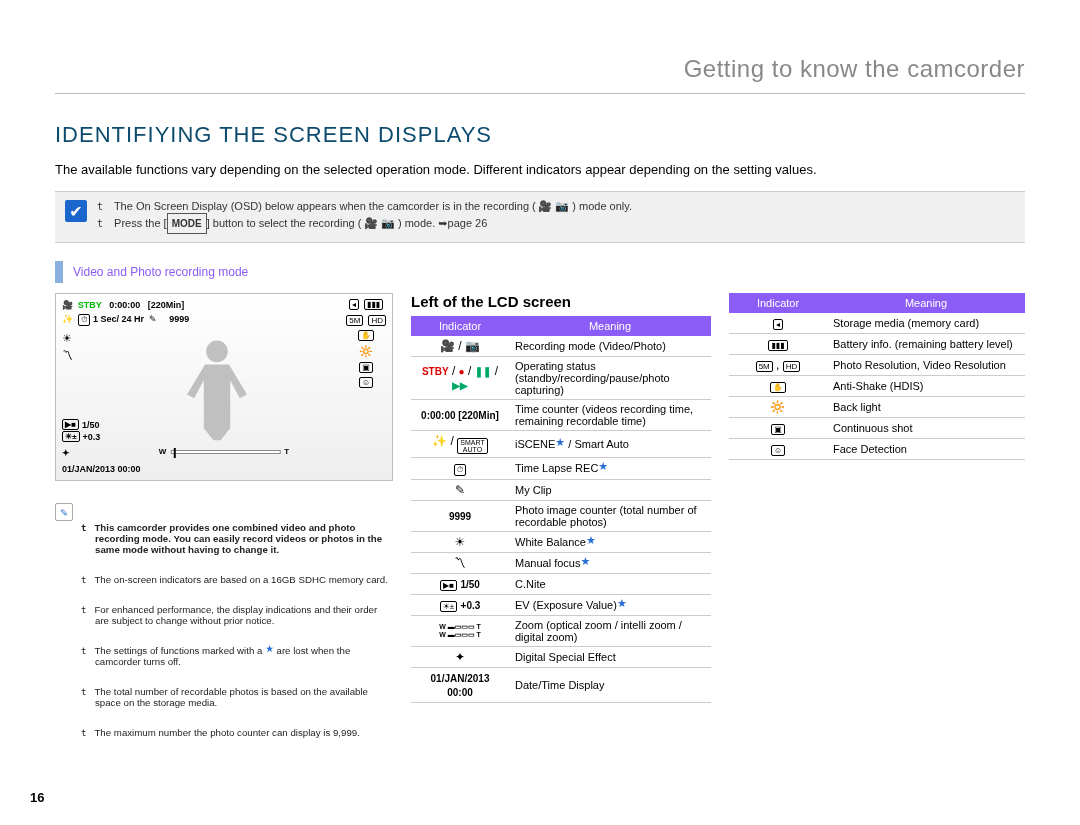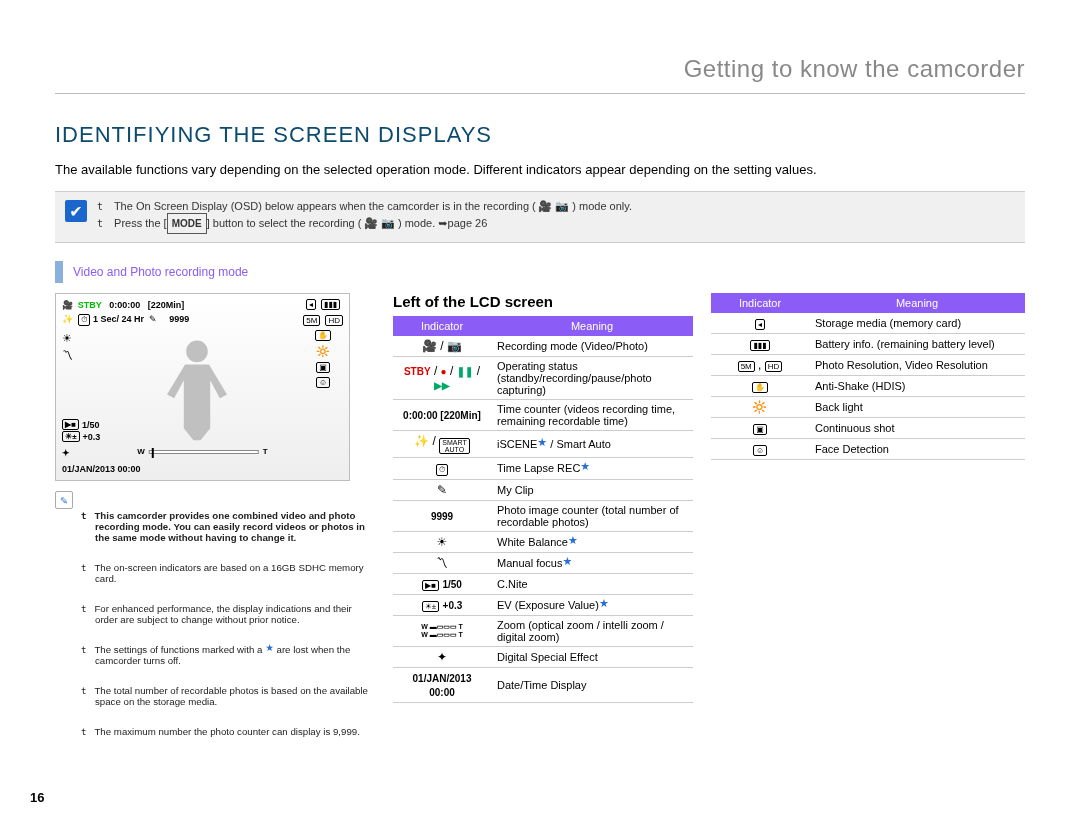--- a/index.html
+++ b/index.html
@@ -98,25 +98,25 @@
   .col-left { flex: 0 0 320px; }
   .col-mid { flex: 0 0 300px; }
   .col-right { flex: 1; }
   .col-heading {
     font-size: 15px;
     font-weight: bold;
     margin-bottom: 6px;
   }
   
   .lcd {
-    width: 295px;
+    width: 338px;
     border: 1px solid #bdbdbd;
     background: linear-gradient(#fff, #eee);
     position: relative;
-    margin-bottom: 10px;
+    margin-bottom: 22px;
     font-size: 9px;
   }
   .lcd .silhouette {
     position: absolute;
     left: 48%; top: 52%;
     transform: translate(-50%, -52%);
     width: 150px;
     height: 120px;
   }
   .lcd .silhouette svg { width: 100%; height: 100%; }

